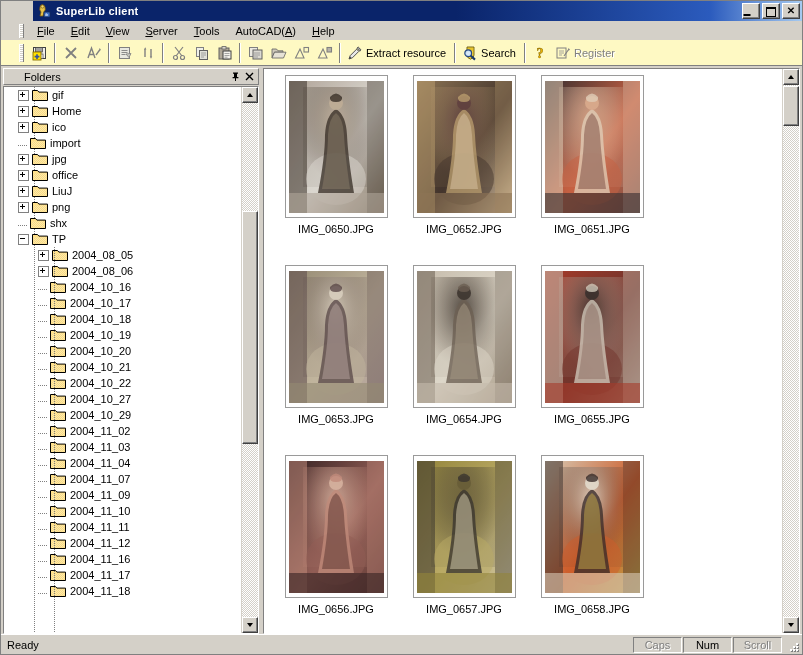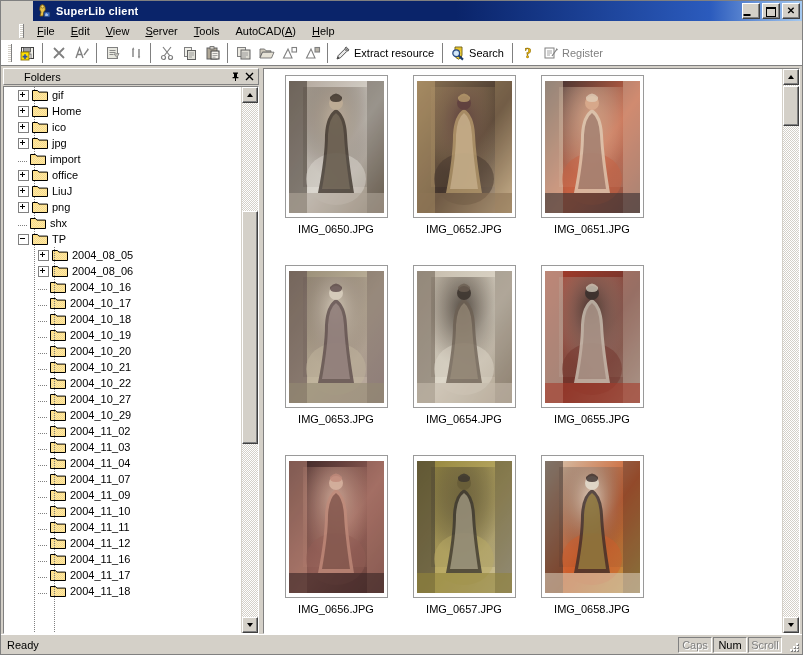--- a/index.html
+++ b/index.html
@@ -64,21 +64,21 @@
     flex:0 0 3px;
   }
   .menu-item{
     padding:2px 8px;font-size:11px;color:#000;cursor:default;white-space:nowrap;
   }
   .menu-item u{text-decoration:underline;}
 
   
   .toolbar{
     height:25px;flex:0 0 25px;display:flex;align-items:center;
-    background:#ffffff;padding-left:6px;
+    background:#fef9c3;padding-left:18px;
     border-bottom:1px solid #808080;
     box-shadow:0 1px 0 #fff;
   }
   .tbgrip{
     width:3px;height:18px;margin-right:4px;flex:0 0 3px;
     background:repeating-linear-gradient(to bottom,#fff 0 1px,#d4d0c8 1px 2px);
     border-left:1px solid #fff;border-right:1px solid #808080;
   }
   .tbtn{
     height:22px;min-width:23px;display:flex;align-items:center;justify-content:center;
@@ -195,21 +195,21 @@
   .statusbar{
     height:20px;flex:0 0 20px;display:flex;align-items:center;
     background:#d4d0c8;padding:0 2px;box-sizing:border-box;
     border-top:1px solid #fff;
   }
   .status-text{
     flex:1;font-size:11px;color:#000;padding-left:4px;
     height:17px;display:flex;align-items:center;
   }
   .spanel{
-    width:34px;height:16px;margin-left:1px;box-sizing:border-box;
+    width:49px;height:16px;margin-left:1px;box-sizing:border-box;
     border:1px solid;border-color:#808080 #fff #fff #808080;
     display:flex;align-items:center;justify-content:center;
     font-size:11px;color:#808080;text-shadow:1px 1px 0 #fff;
   }
   .spanel.on{color:#000;text-shadow:none;}
   .grip-res{
     width:14px;height:14px;margin-left:3px;margin-right:1px;position:relative;
   }
   .grip-res i{position:absolute;right:1px;background:#fff;box-shadow:1px 1px 0 #808080;}
 </style>
@@ -496,51 +496,51 @@
                     <pattern id="chk" width="2" height="2" patternUnits="userSpaceOnUse">
                       <rect width="1" height="1" fill="#e8c860"></rect>
                       <rect x="1" y="1" width="1" height="1" fill="#e8c860"></rect>
                     </pattern>
                   </defs>
                 </svg></span>
               <span class="tlabel">ico</span>
             </div>
             <div class="trow">
               <span style="flex: 0 0 14px;"></span>
+              <span class="tg-spacer">
+                <span style="display:block;margin-top:4px;height:1px;background:repeating-linear-gradient(to right,#808080 0 1px,transparent 1px 2px);"></span>
+              </span>
+              <span class="folder-ico"><svg width="16" height="14" viewBox="0 0 16 14">
+                  <path d="M0.5 12.5 V2.5 h5 l1.4 1.6 H15.5 V12.5 z" fill="#ffe08a" stroke="#000" stroke-width="1"></path>
+                  <path d="M1.6 5.4 H14.4 V11.6 H1.6 z" fill="#ffe8a8"></path>
+                  <path d="M1.6 5.4 H14.4 V11.6 H1.6 z" fill="url(#chk)" opacity="0.45"></path>
+                  <defs>
+                    <pattern id="chk" width="2" height="2" patternUnits="userSpaceOnUse">
+                      <rect width="1" height="1" fill="#e8c860"></rect>
+                      <rect x="1" y="1" width="1" height="1" fill="#e8c860"></rect>
+                    </pattern>
+                  </defs>
+                </svg></span>
+              <span class="tlabel">import</span>
+            </div>
+            <div class="trow">
+              <span style="flex: 0 0 14px;"></span>
               <span class="tg-box plus"></span>
               <span class="folder-ico"><svg width="16" height="14" viewBox="0 0 16 14">
                   <path d="M0.5 12.5 V2.5 h5 l1.4 1.6 H15.5 V12.5 z" fill="#ffe08a" stroke="#000" stroke-width="1"></path>
                   <path d="M1.6 5.4 H14.4 V11.6 H1.6 z" fill="#ffe8a8"></path>
                   <path d="M1.6 5.4 H14.4 V11.6 H1.6 z" fill="url(#chk)" opacity="0.45"></path>
                   <defs>
                     <pattern id="chk" width="2" height="2" patternUnits="userSpaceOnUse">
                       <rect width="1" height="1" fill="#e8c860"></rect>
                       <rect x="1" y="1" width="1" height="1" fill="#e8c860"></rect>
                     </pattern>
                   </defs>
                 </svg></span>
               <span class="tlabel">jpg</span>
-            </div>
-            <div class="trow">
-              <span style="flex: 0 0 14px;"></span>
-              <span class="tg-spacer">
-                <span style="display:block;margin-top:4px;height:1px;background:repeating-linear-gradient(to right,#808080 0 1px,transparent 1px 2px);"></span>
-              </span>
-              <span class="folder-ico"><svg width="16" height="14" viewBox="0 0 16 14">
-                  <path d="M0.5 12.5 V2.5 h5 l1.4 1.6 H15.5 V12.5 z" fill="#ffe08a" stroke="#000" stroke-width="1"></path>
-                  <path d="M1.6 5.4 H14.4 V11.6 H1.6 z" fill="#ffe8a8"></path>
-                  <path d="M1.6 5.4 H14.4 V11.6 H1.6 z" fill="url(#chk)" opacity="0.45"></path>
-                  <defs>
-                    <pattern id="chk" width="2" height="2" patternUnits="userSpaceOnUse">
-                      <rect width="1" height="1" fill="#e8c860"></rect>
-                      <rect x="1" y="1" width="1" height="1" fill="#e8c860"></rect>
-                    </pattern>
-                  </defs>
-                </svg></span>
-              <span class="tlabel">import</span>
             </div>
             <div class="trow">
               <span style="flex: 0 0 14px;"></span>
               <span class="tg-box plus"></span>
               <span class="folder-ico"><svg width="16" height="14" viewBox="0 0 16 14">
                   <path d="M0.5 12.5 V2.5 h5 l1.4 1.6 H15.5 V12.5 z" fill="#ffe08a" stroke="#000" stroke-width="1"></path>
                   <path d="M1.6 5.4 H14.4 V11.6 H1.6 z" fill="#ffe8a8"></path>
                   <path d="M1.6 5.4 H14.4 V11.6 H1.6 z" fill="url(#chk)" opacity="0.45"></path>
                   <defs>
                     <pattern id="chk" width="2" height="2" patternUnits="userSpaceOnUse">

